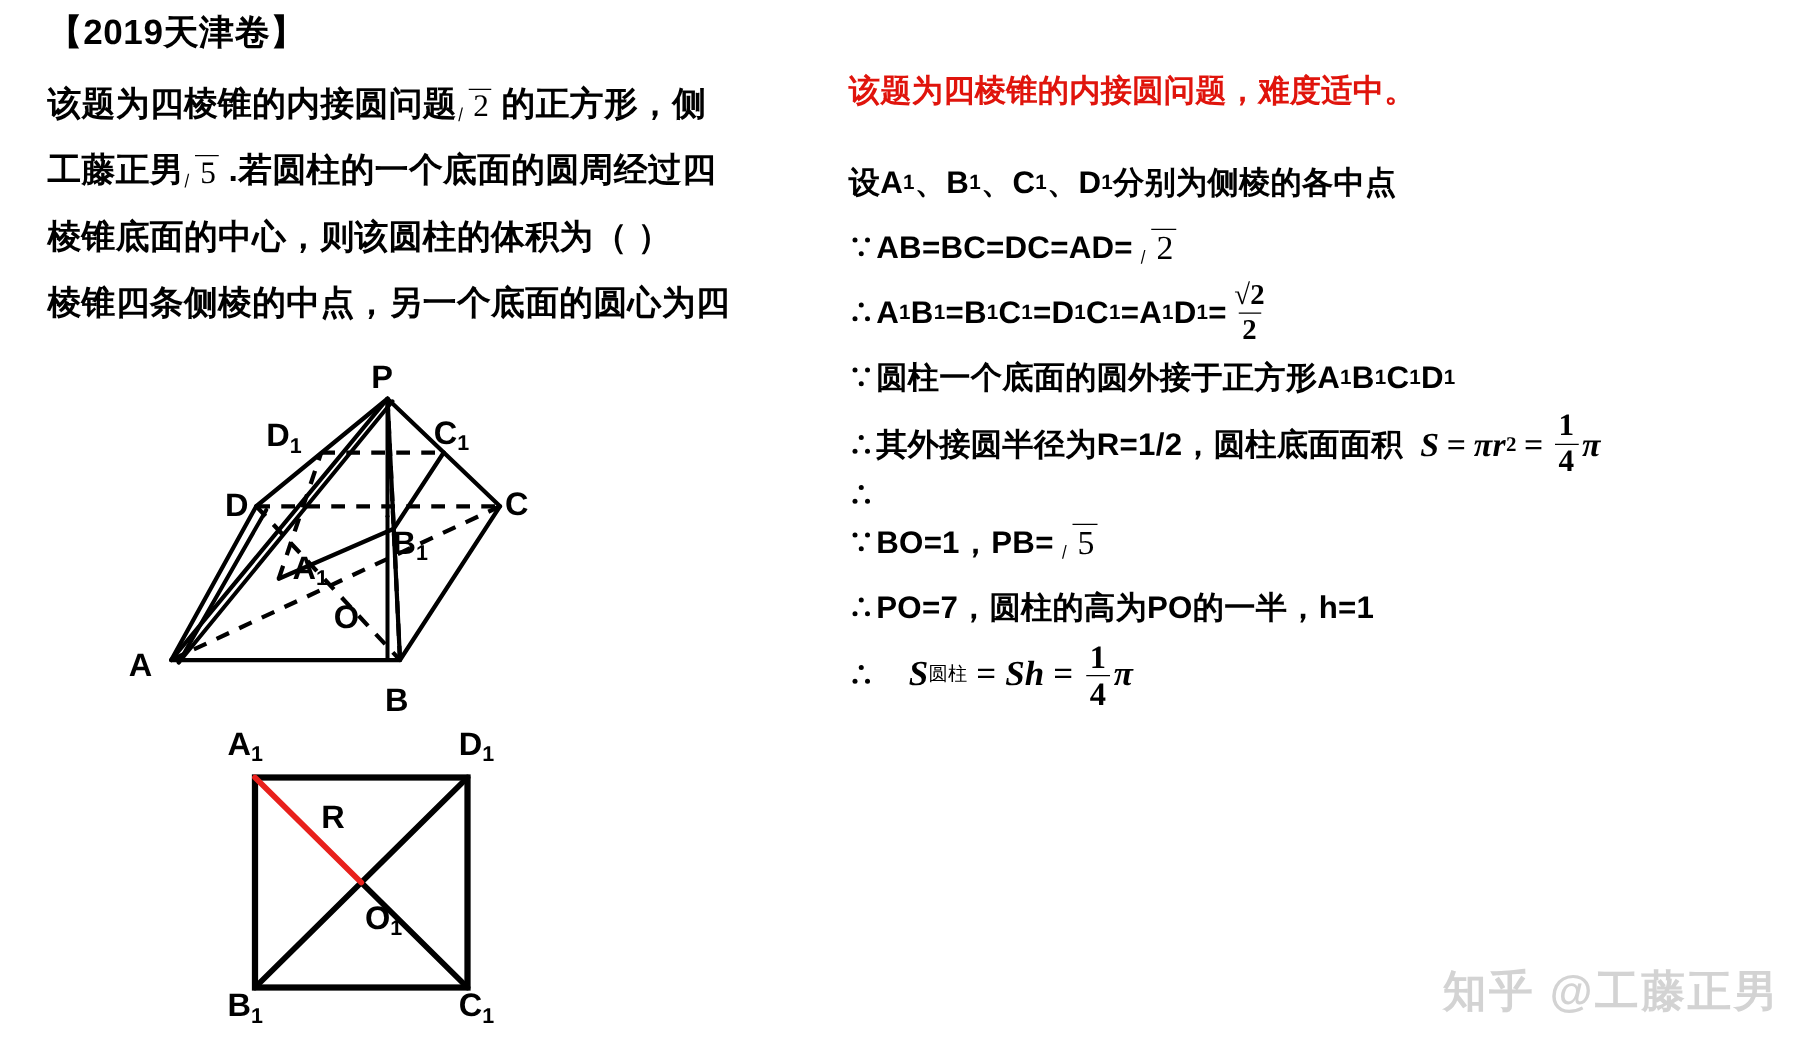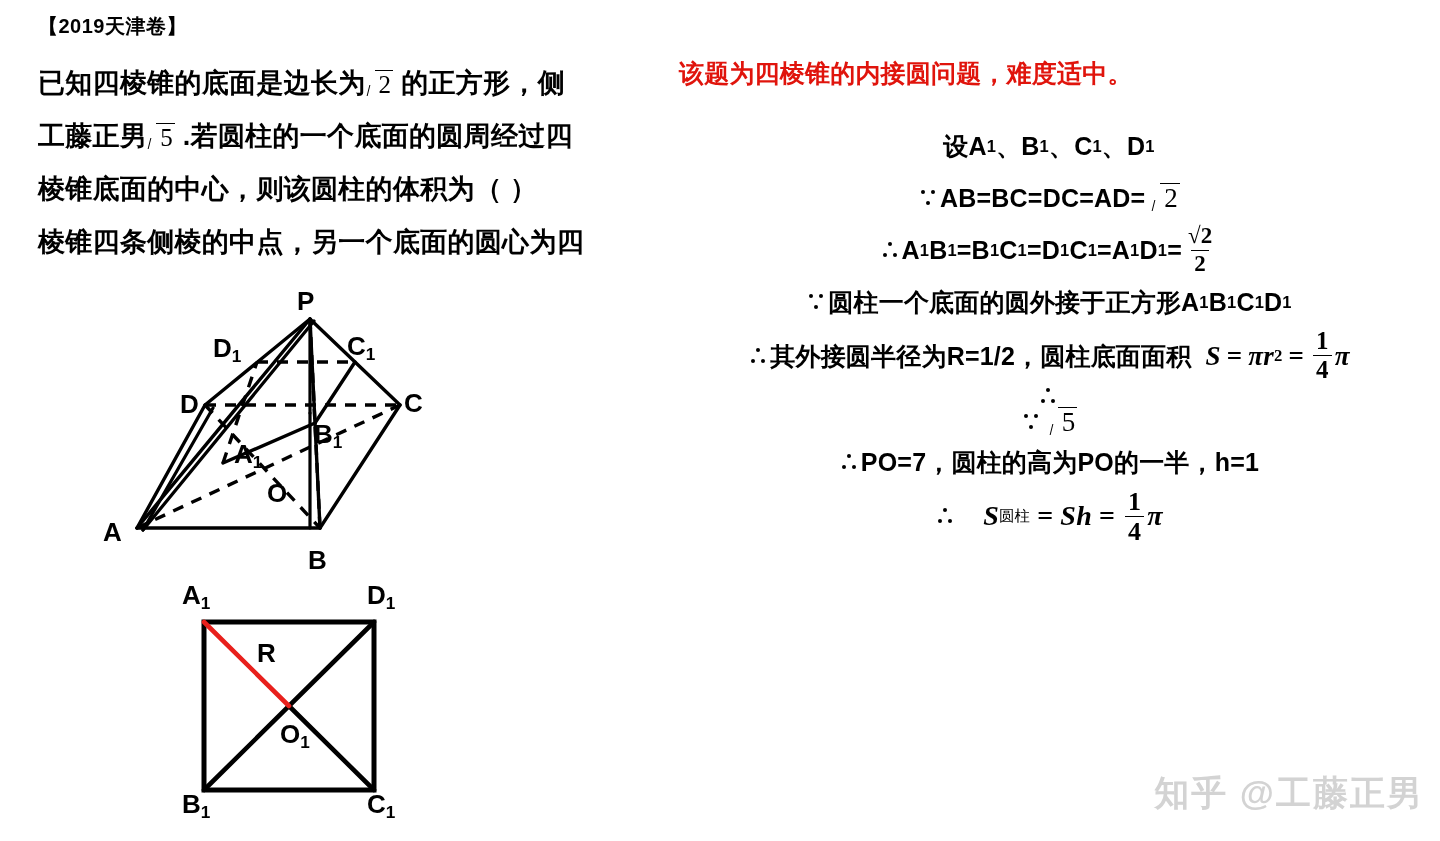--- a/index.html
+++ b/index.html
@@ -17,21 +17,21 @@
   }
 
   
   #left-col {
     position: absolute;
     left: 38px;
     top: 8px;
     width: 640px;
   }
   .exam-tag {
-    font-size: 20px;
+    font-size: 28px;
     font-weight: bold;
     letter-spacing: 0.5px;
     line-height: 36px;
     white-space: nowrap;
   }
   .q-line {
     font-size: 27px;
     font-weight: bold;
     line-height: 53px;
     white-space: nowrap;
@@ -90,21 +90,20 @@
     letter-spacing: 0.2px;
   }
   .sol-line {
     font-size: 25px;
     font-weight: bold;
     line-height: 52px;
     white-space: nowrap;
     letter-spacing: 0.2px;
     display: flex;
     align-items: center;
-    justify-content: center;
   }
   #solution-block { margin-top: 30px; }
   .sub { font-size: 0.66em; vertical-align: -0.28em; font-weight: bold; }
 
   
   .becausegl, .thereforegl {
     display: inline-block;
     position: relative;
     width: 22px;
     height: 24px;
@@ -183,21 +182,21 @@
 </head>
 <body>
 
 <div id="left-col">
 
   <div class="exam-tag">【2019天津卷】</div>
 
   <div id="question-block">
 
     <div class="q-line">
-      <span>已知四棱锥的底面是边长为</span><span class="radical"><span>2</span></span><span> 的正方形，侧</span>
+      <span>该题为四棱锥的内接圆问题</span><span class="radical"><span>2</span></span><span> 的正方形，侧</span>
     </div>
 
     <div class="q-line">
       <span>工藤正男</span><span class="radical"><span>5</span></span><span> .若圆柱的一个底面的圆周经过四</span>
     </div>
 
     <div class="q-line">棱锥底面的中心，则该圆柱的体积为（  ）</div>
 
     <div class="q-line">棱锥四条侧棱的中点，另一个底面的圆心为四</div>
 
@@ -270,40 +269,41 @@
     </g>
 
     <g fill="none" stroke="#e8201c" stroke-width="4.6" stroke-linecap="round">
       <path d="M44,44 L129,128"></path>
     </g>
   </svg>
 
   <div class="fig-label" style="left:22px;  top:4px;">A<span class="s">1</span></div>
   <div class="fig-label" style="left:207px; top:4px;">D<span class="s">1</span></div>
   <div class="fig-label" style="left:97px; top:62px;">R</div>
-  <div class="fig-label" style="left:120px; top:143px;">O<span class="s">1</span></div>
+  <div class="fig-label" style="left:132px; top:143px;">O<span class="s">1</span></div>
   <div class="fig-label" style="left:22px;  top:213px;">B<span class="s">1</span></div>
   <div class="fig-label" style="left:207px; top:213px;">C<span class="s">1</span></div>
 </div>
 
 <div id="right-col">
 
   <div class="red-note">该题为四棱锥的内接圆问题，难度适中。</div>
 
   <div id="solution-block">
 
     <div class="sol-line">
       <span>设A</span>
         <span class="sub">1</span>
         <span>、B</span>
         <span class="sub">1</span>
         <span>、C</span>
         <span class="sub">1</span>
         <span>、D</span>
         <span class="sub">1</span>
+        <span>分别为侧棱的各中点</span>
     </div>
 
     <div class="sol-line">
       <span class="becausegl">
           <i></i>
           <i></i>
           <i></i>
         </span>
         <span>AB=BC=DC=AD=</span>
         <span class="radical" style="font-size:27px;margin-left:6px;"><span>2</span></span>
@@ -384,20 +384,21 @@
           <i></i>
         </span>
     </div>
 
     <div class="sol-line">
       <span class="becausegl">
           <i></i>
           <i></i>
           <i></i>
         </span>
+        <span>BO=1，PB=</span>
         <span class="radical" style="font-size:27px;margin-left:6px;"><span>5</span></span>
     </div>
 
     <div class="sol-line">
       <span class="thereforegl">
           <i></i>
           <i></i>
           <i></i>
         </span>
         <span>PO=7，圆柱的高为PO的一半，h=1</span>

